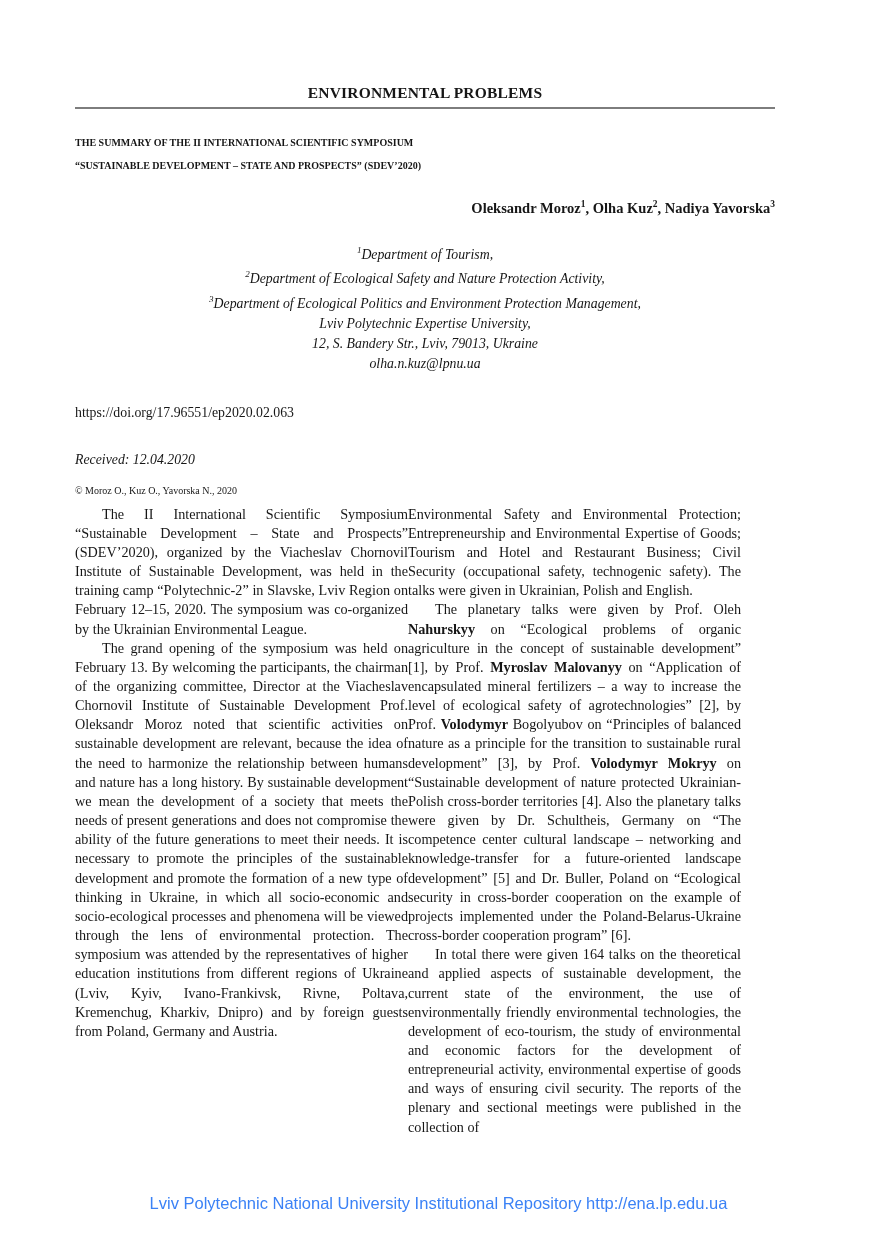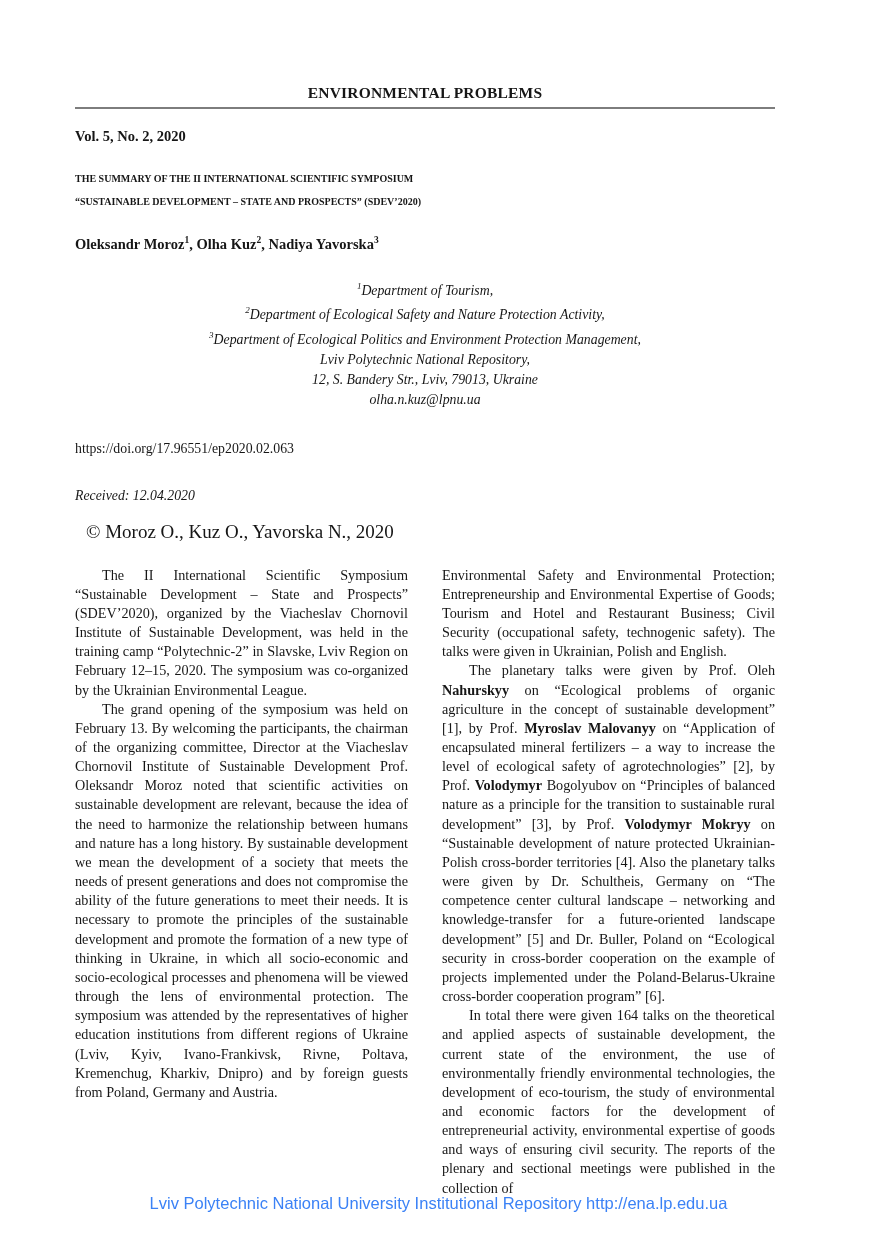--- a/index.html
+++ b/index.html
@@ -39,40 +39,39 @@
   .article-title {
     margin: 23px 0 0 0;
     text-align: left;
     font-weight: bold;
     font-size: 10px;
     line-height: 22.5px;
     white-space: pre-line;
   }
   .authors-line {
     margin-top: 22px;
-    text-align: left;
+    text-align: right;
     font-weight: bold;
     font-size: 14.5px;
   }
   .authors-line sup { font-size: 9.5px; }
   .affiliations {
     margin-top: 23px;
     text-align: center;
     font-style: italic;
     font-size: 13.8px;
     line-height: 20px;
   }
   .affiliations sup { font-size: 9px; }
   .doi-line { margin-top: 31px; font-size: 13.8px; }
   .received-line { margin-top: 31px; font-size: 13.8px; font-style: italic; }
-  .copyright-line { margin-top: 17px; font-size: 19px; margin-left: 11px; }
+  .copyright-line { margin-top: 17px; font-size: 10px; }
   .body-columns {
-    margin-top: 23px;
+    margin-top: 9px;
     display: flex;
-    gap: 34px;
   }
   .body-col {
     width: 333px;
     text-align: justify;
     font-size: 14.2px;
     line-height: 19.15px;
   }
   .body-p { margin: 0; }
   .body-p.indent { text-indent: 27px; }
   .page-footer {
@@ -87,32 +86,31 @@
   }
 </style>
 </head>
 <body>
 
 <div class="page">
   <div class="content">
 
     <div class="journal-header">ENVIRONMENTAL PROBLEMS</div>
     <hr class="header-rule">
-    <div class="volume-line">Vol. 5, No. 2, 2020</div>
 
     <h1 class="article-title">THE SUMMARY OF THE II INTERNATIONAL SCIENTIFIC SYMPOSIUM
 “SUSTAINABLE DEVELOPMENT – STATE AND PROSPECTS” (SDEV’2020)</h1>
 
     <div class="authors-line">Oleksandr Moroz<sup>1</sup>, Olha Kuz<sup>2</sup>, Nadiya Yavorska<sup>3</sup></div>
 
     <div class="affiliations">
         <div><sup>1</sup>Department of Tourism,</div>
         <div><sup>2</sup>Department of Ecological Safety and Nature Protection Activity,</div>
         <div><sup>3</sup>Department of Ecological Politics and Environment Protection Management,</div>
-        <div>Lviv Polytechnic National Repository,</div>
+        <div>Lviv Polytechnic Expertise University,</div>
         <div>12, S. Bandery Str., Lviv, 79013, Ukraine</div>
         <div>olha.n.kuz@lpnu.ua</div>
       </div>
 
     <div class="doi-line">https://doi.org/17.96551/ep2020.02.063</div>
     <div class="received-line">Received: 12.04.2020</div>
     <div class="copyright-line">© Moroz O., Kuz O., Yavorska N., 2020</div>
 
     <div class="body-columns">
       <div class="body-col">

